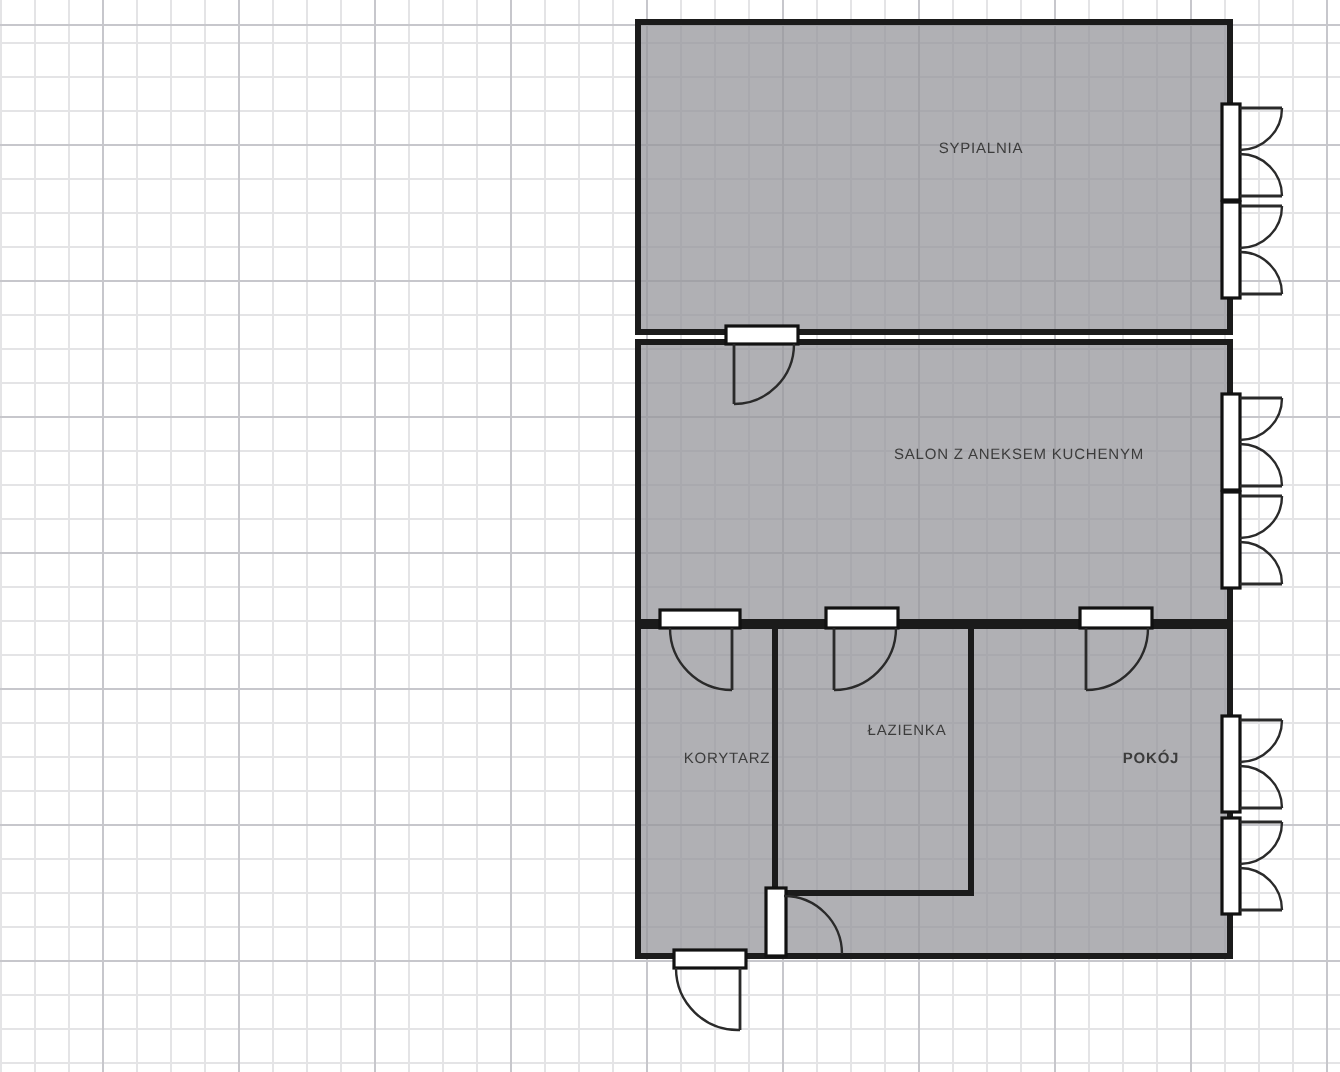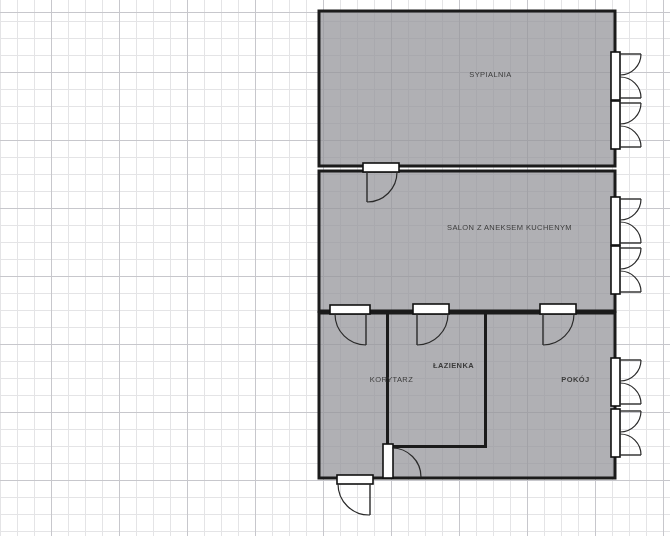--- a/index.html
+++ b/index.html
@@ -121,17 +121,17 @@
       <rect class="op" x="611" y="409" width="9" height="48"></rect>
       <line class="leaf" x1="620" y1="411" x2="641" y2="411"></line>
       <path class="swing" d="M641,411 A21,21 0 0 1 620,432"></path>
       <line class="leaf" x1="620" y1="455" x2="641" y2="455"></line>
       <path class="swing" d="M641,455 A21,21 0 0 0 620,434"></path>
     </g>
   </svg>
 
   <div class="room-label" style="left:467px;top:74px;">SYPIALNIA</div>
   <div class="room-label" style="left:486px;top:227px;">SALON Z ANEKSEM KUCHENYM</div>
-  <div class="room-label" style="left:368px;top:379px;">KORYTARZ</div>
-  <div class="room-label" style="left:430px;top:365px;font-weight:bold;">ŁAZIENKA</div>
+  <div class="room-label" style="left:340px;top:379px;">KORYTARZ</div>
+  <div class="room-label" style="left:430px;top:365px;">ŁAZIENKA</div>
   <div class="room-label" style="left:552px;top:379px;font-weight:bold;">POKÓJ</div>
 
 </div>
 
 </body></html>

